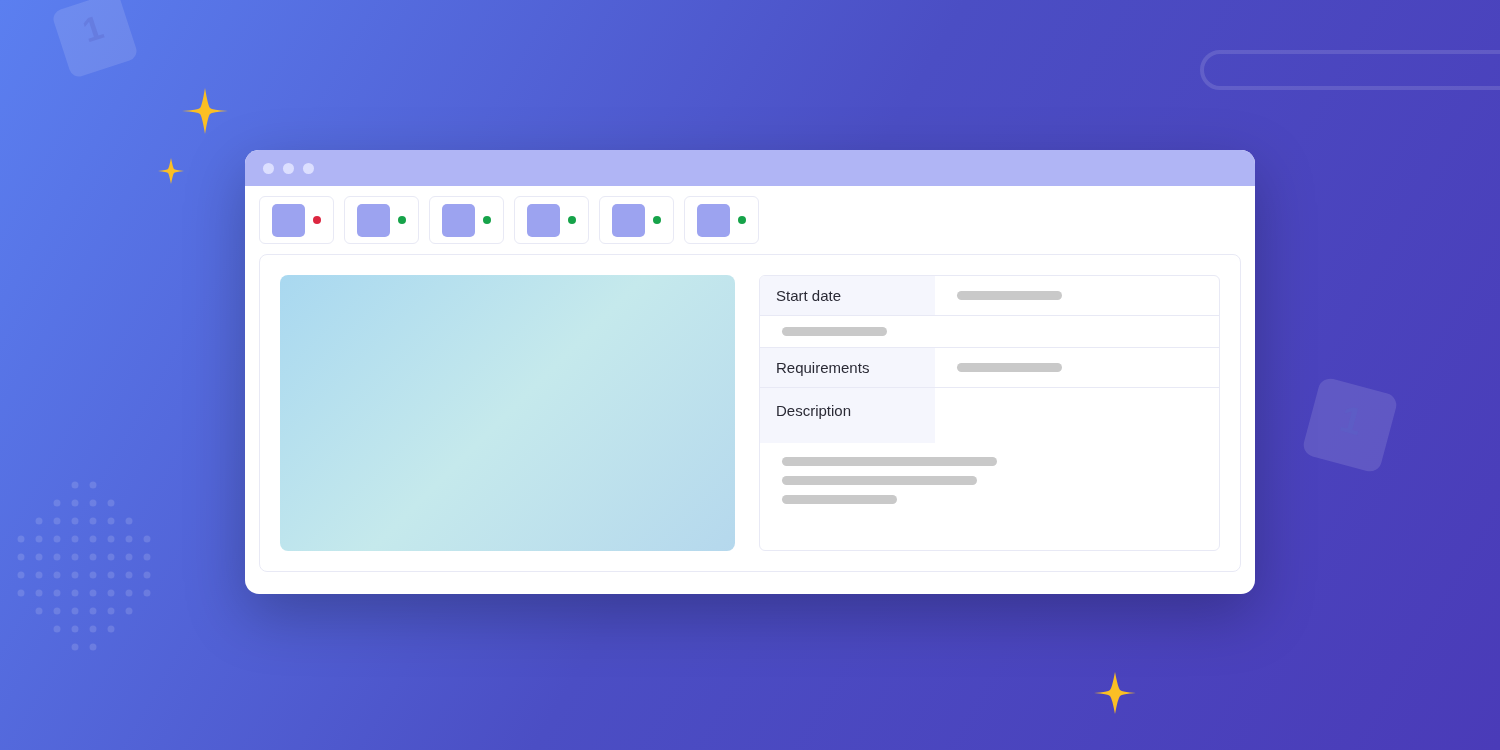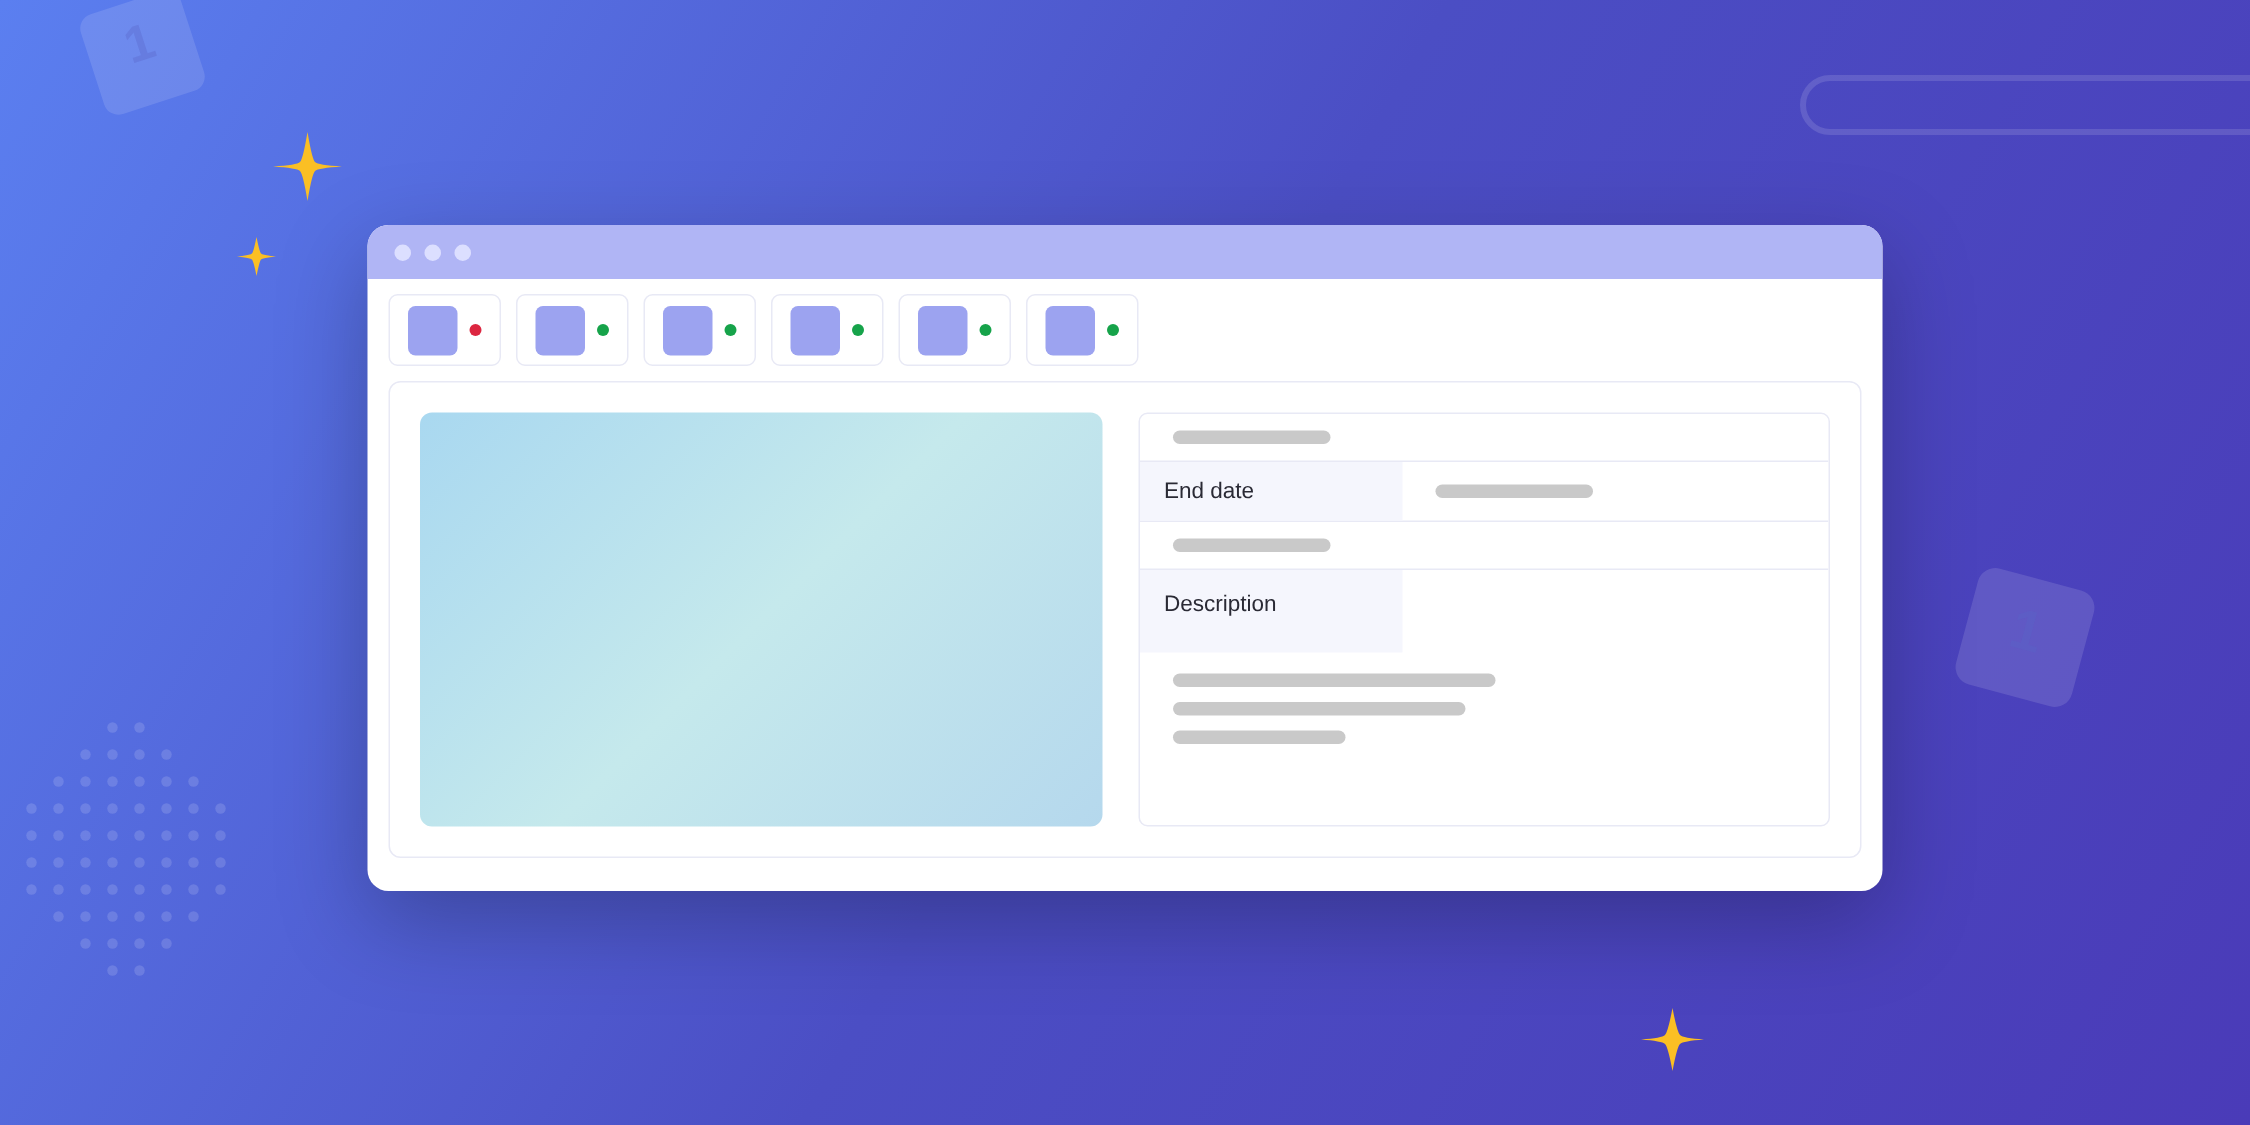--- a/index.html
+++ b/index.html
@@ -266,34 +266,35 @@
       <div class="tab-thumb"></div>
       <div class="status-dot status-green"></div>
     </div>
   </div>
 
   <div class="content">
     <div class="preview"></div>
     <div class="fields">
 
       <div class="field-row">
+        <div class="field-label">Start date</div>
         <div class="field-value">
           <div class="placeholder-bar w-short"></div>
         </div>
       </div>
 
 
       <div class="field-row">
-        <div class="field-label">End date</div>
         <div class="field-value">
           <div class="placeholder-bar w-short"></div>
         </div>
       </div>
 
       <div class="field-row">
+        <div class="field-label">Requirements</div>
         <div class="field-value">
           <div class="placeholder-bar w-short"></div>
         </div>
       </div>
 
       <div class="field-row tall">
         <div class="field-label">Description</div>
         <div class="field-value">
           <div class="placeholder-bar w-long1"></div>
           <div class="placeholder-bar w-long2"></div>

